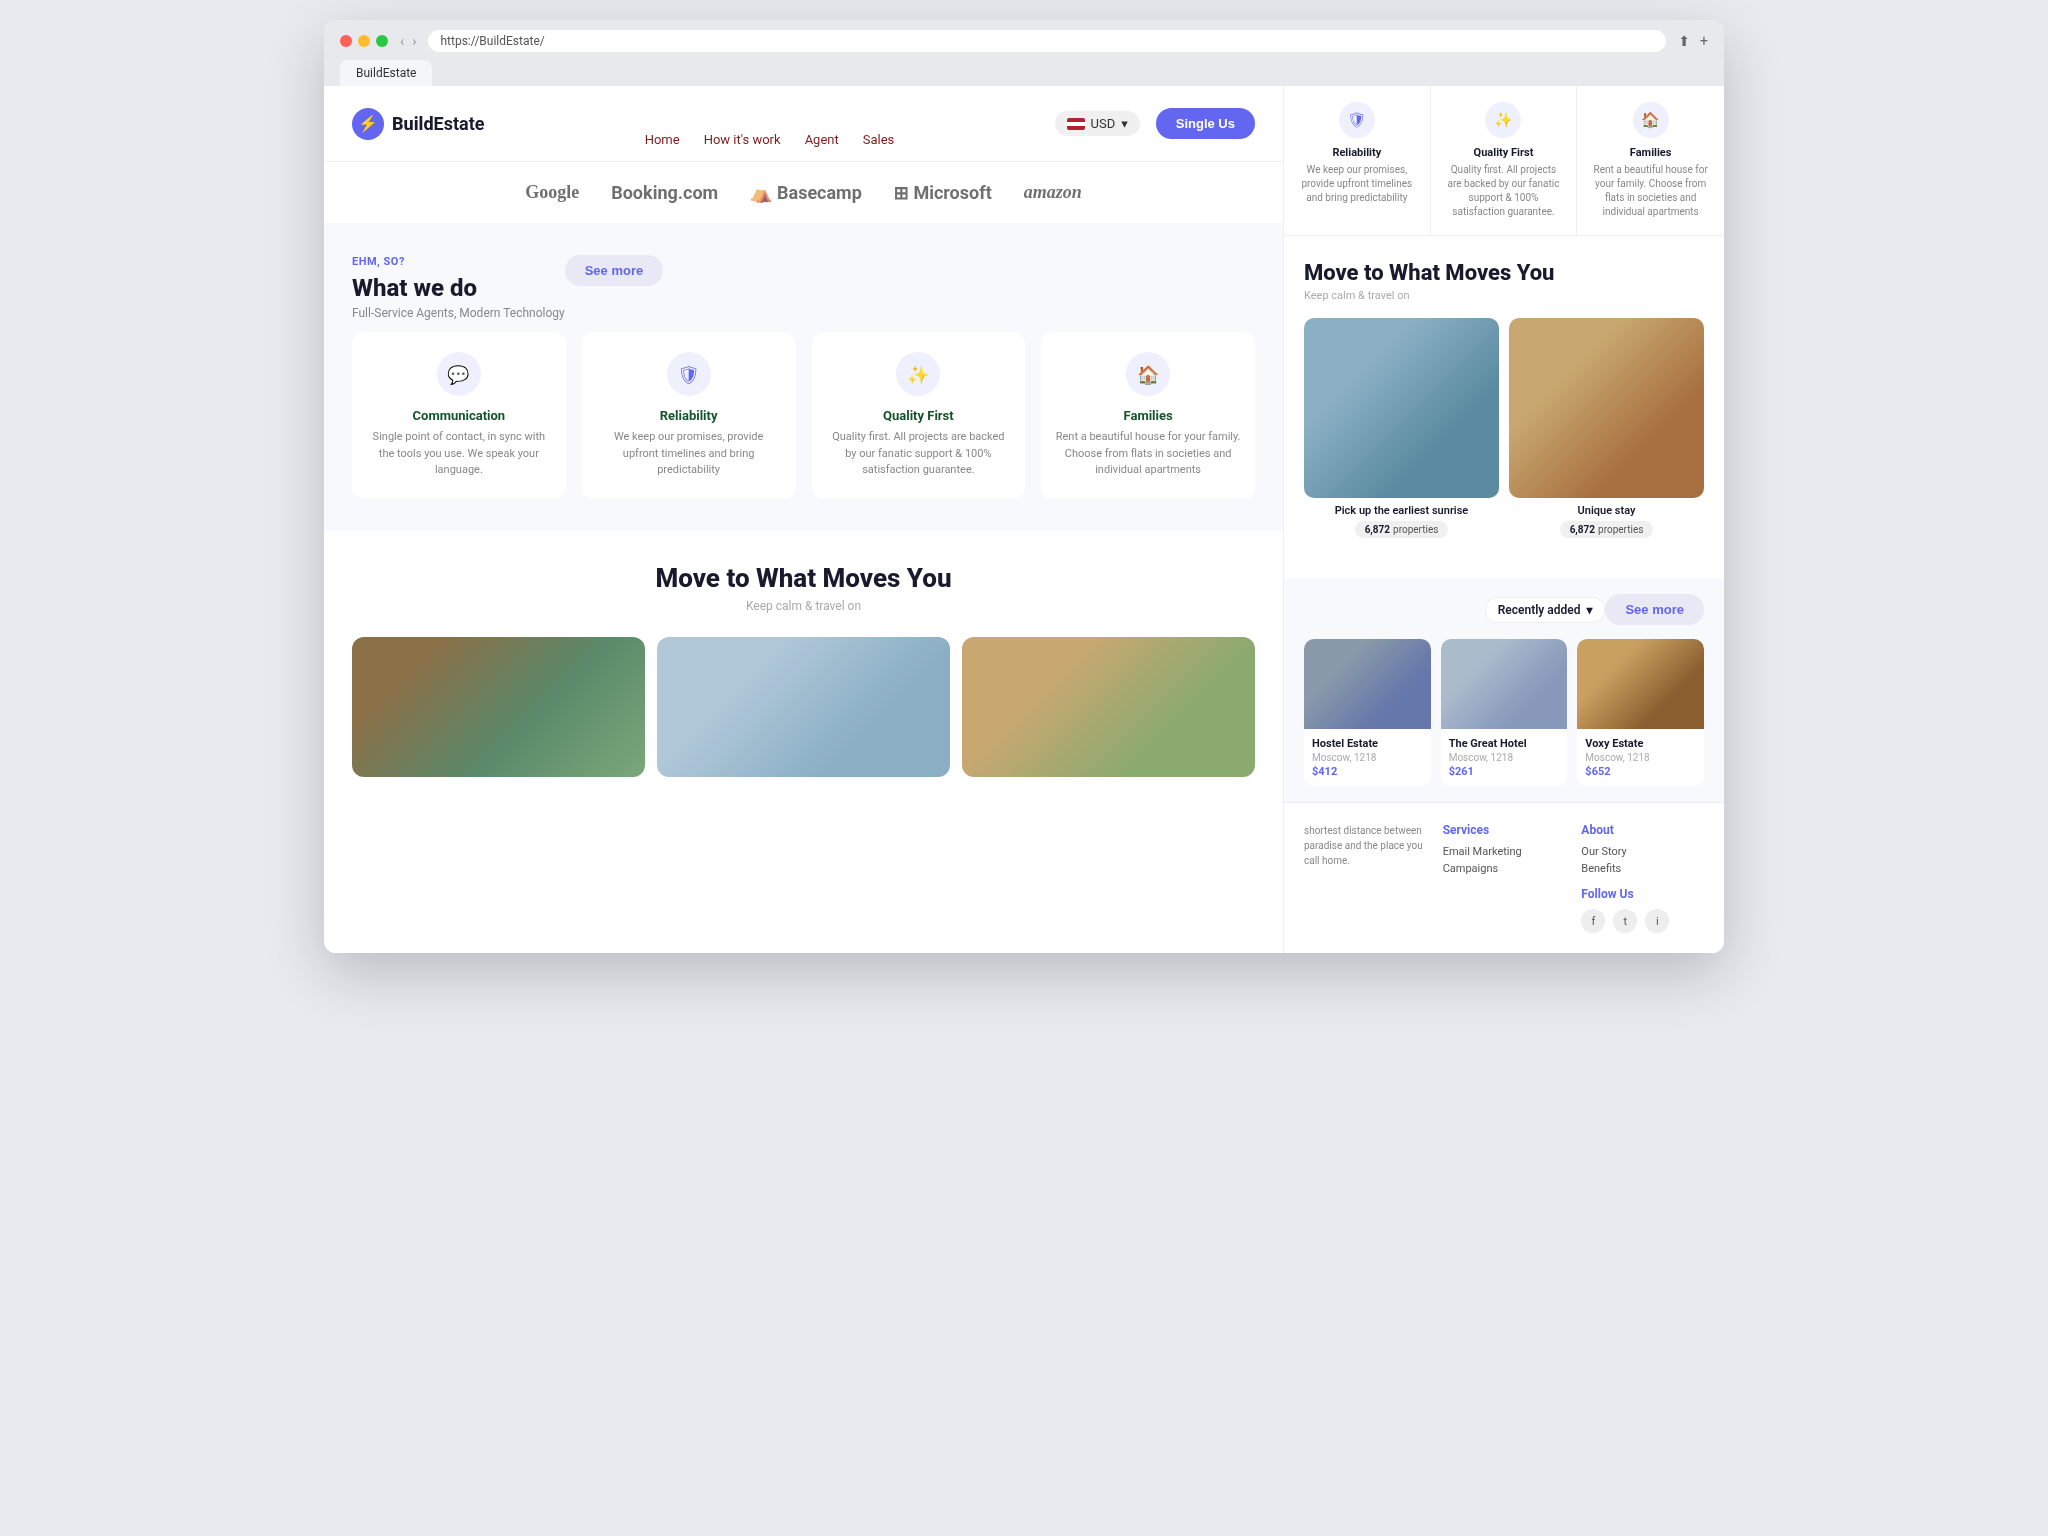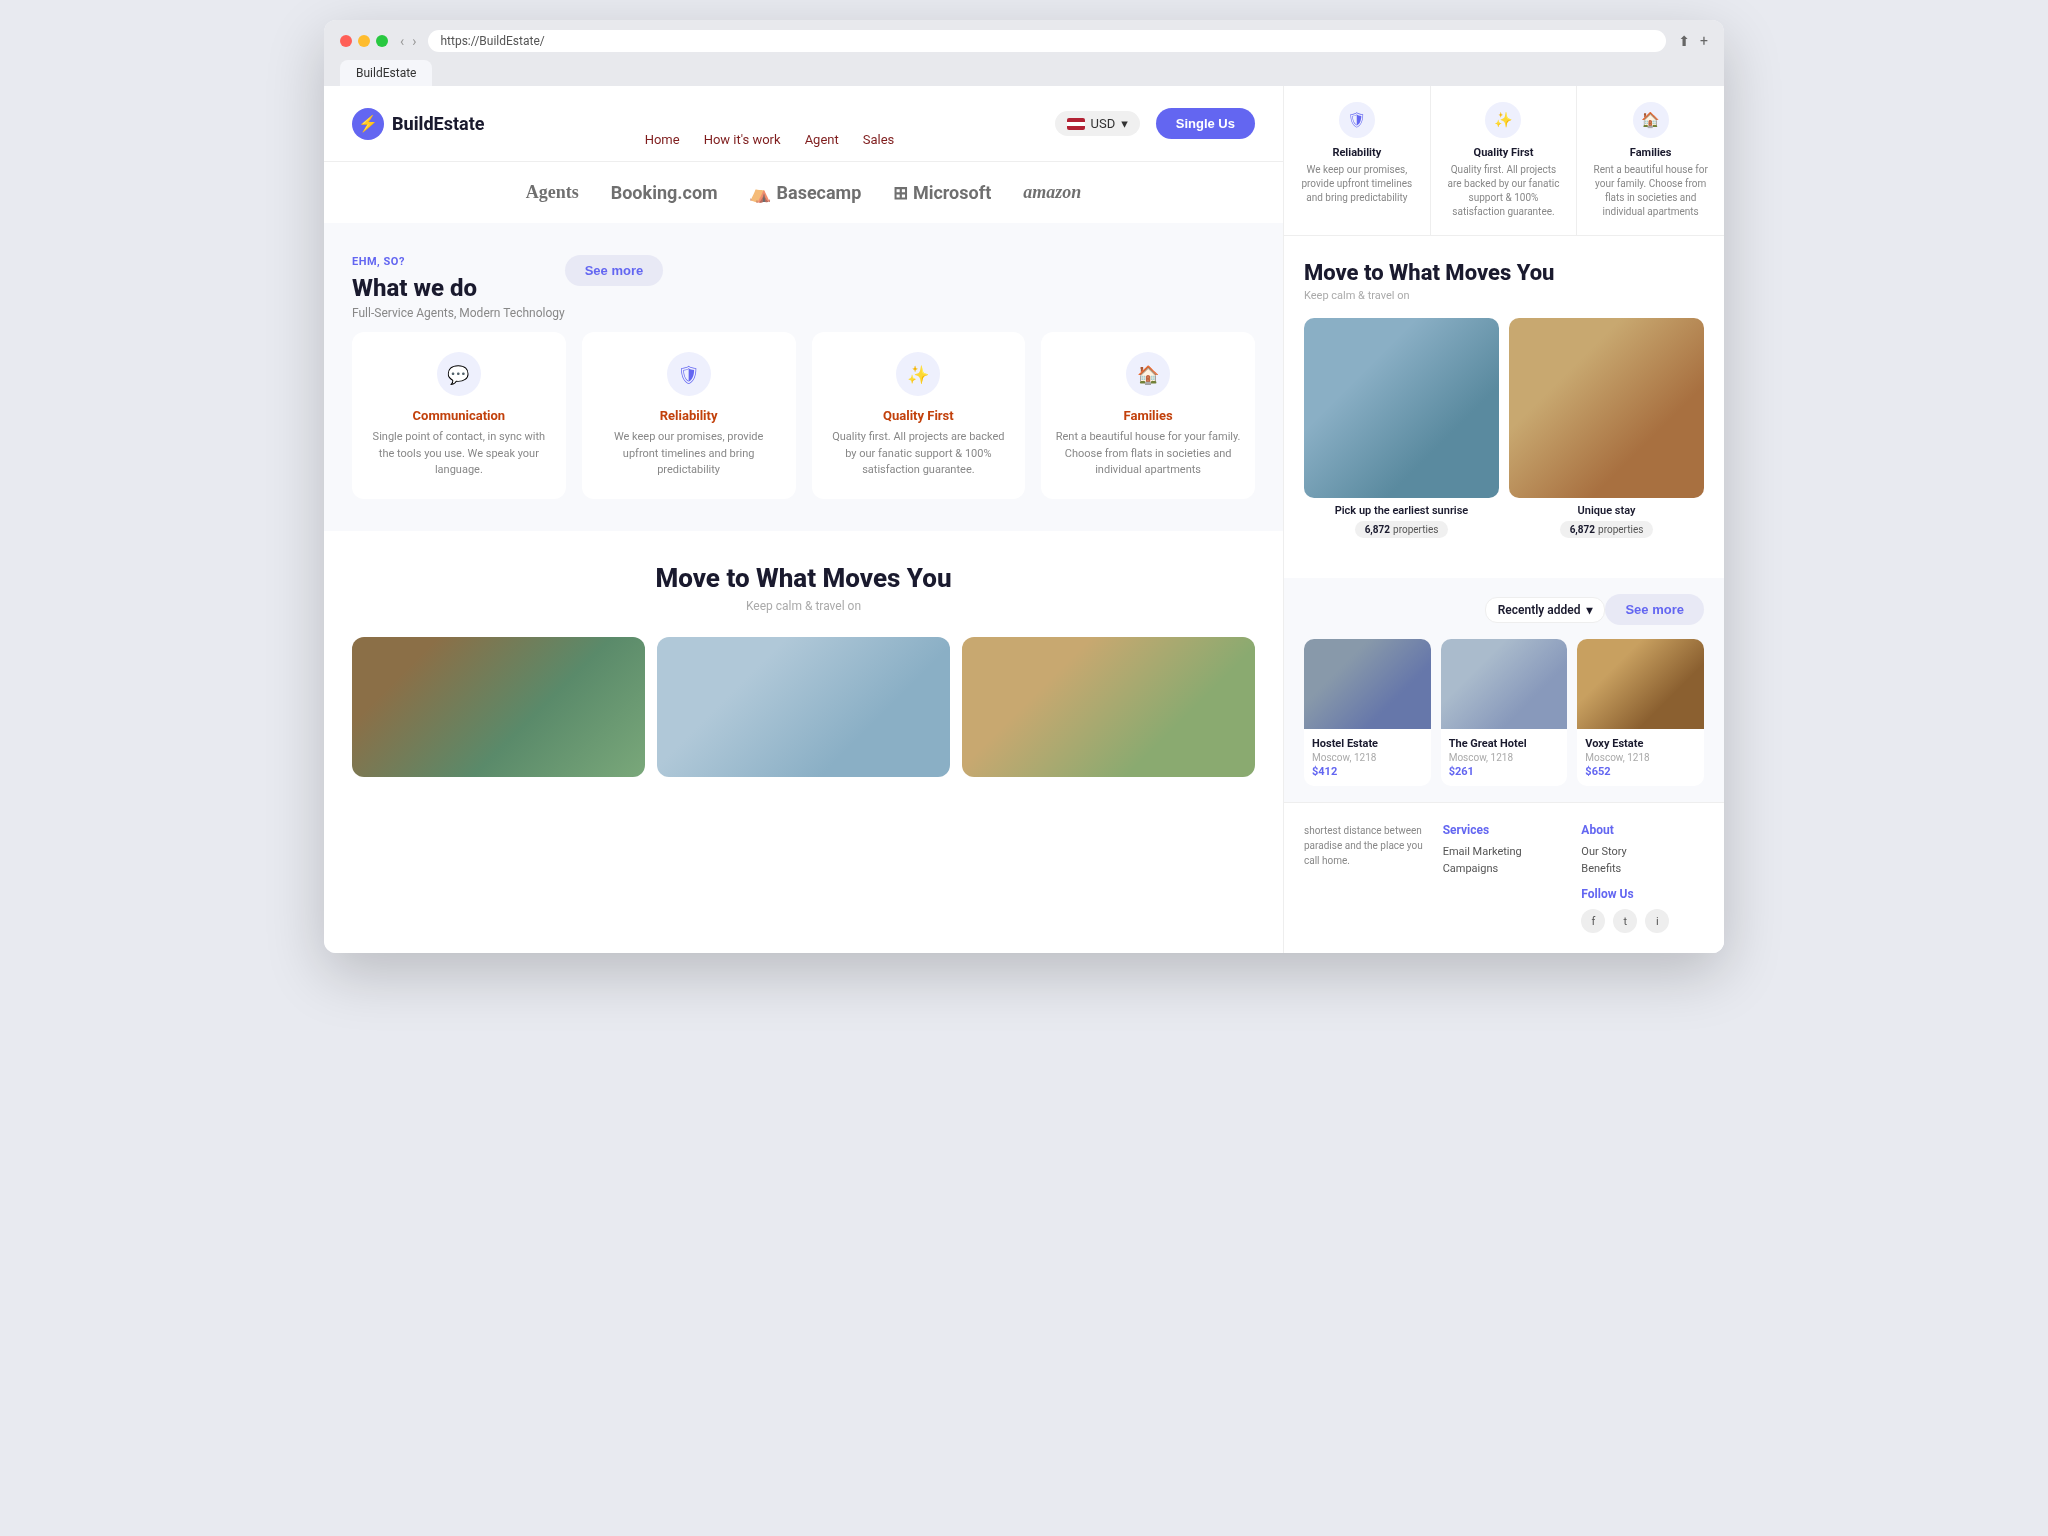--- a/index.html
+++ b/index.html
@@ -372,21 +372,21 @@
       align-items: center;
       justify-content: center;
       margin: 0 auto 12px;
       color: #6366f1;
       font-size: 18px;
     }
 
     .feature-title {
       font-size: 13px;
       font-weight: 700;
-      color: #c2410c;
+      color: #14532d;
       margin-bottom: 6px;
     }
 
     .feature-desc {
       font-size: 11px;
       color: #888;
       line-height: 1.5;
     }
 
     
@@ -721,21 +721,21 @@
             <span>USD</span>
             <span>▾</span>
           </div>
           <button class="contact-btn">Single Us</button>
         </div>
       </nav>
 
 
       <div class="trust-section">
         <div class="trust-logos">
-          <span class="trust-logo google">Agents</span>
+          <span class="trust-logo google">Google</span>
           <span class="trust-logo">Booking.com</span>
           <span class="trust-logo">⛺ Basecamp</span>
           <span class="trust-logo">⊞ Microsoft</span>
           <span class="trust-logo amazon">amazon</span>
         </div>
       </div>
 
       <div class="what-section">
         <div class="section-header">
           <div>

